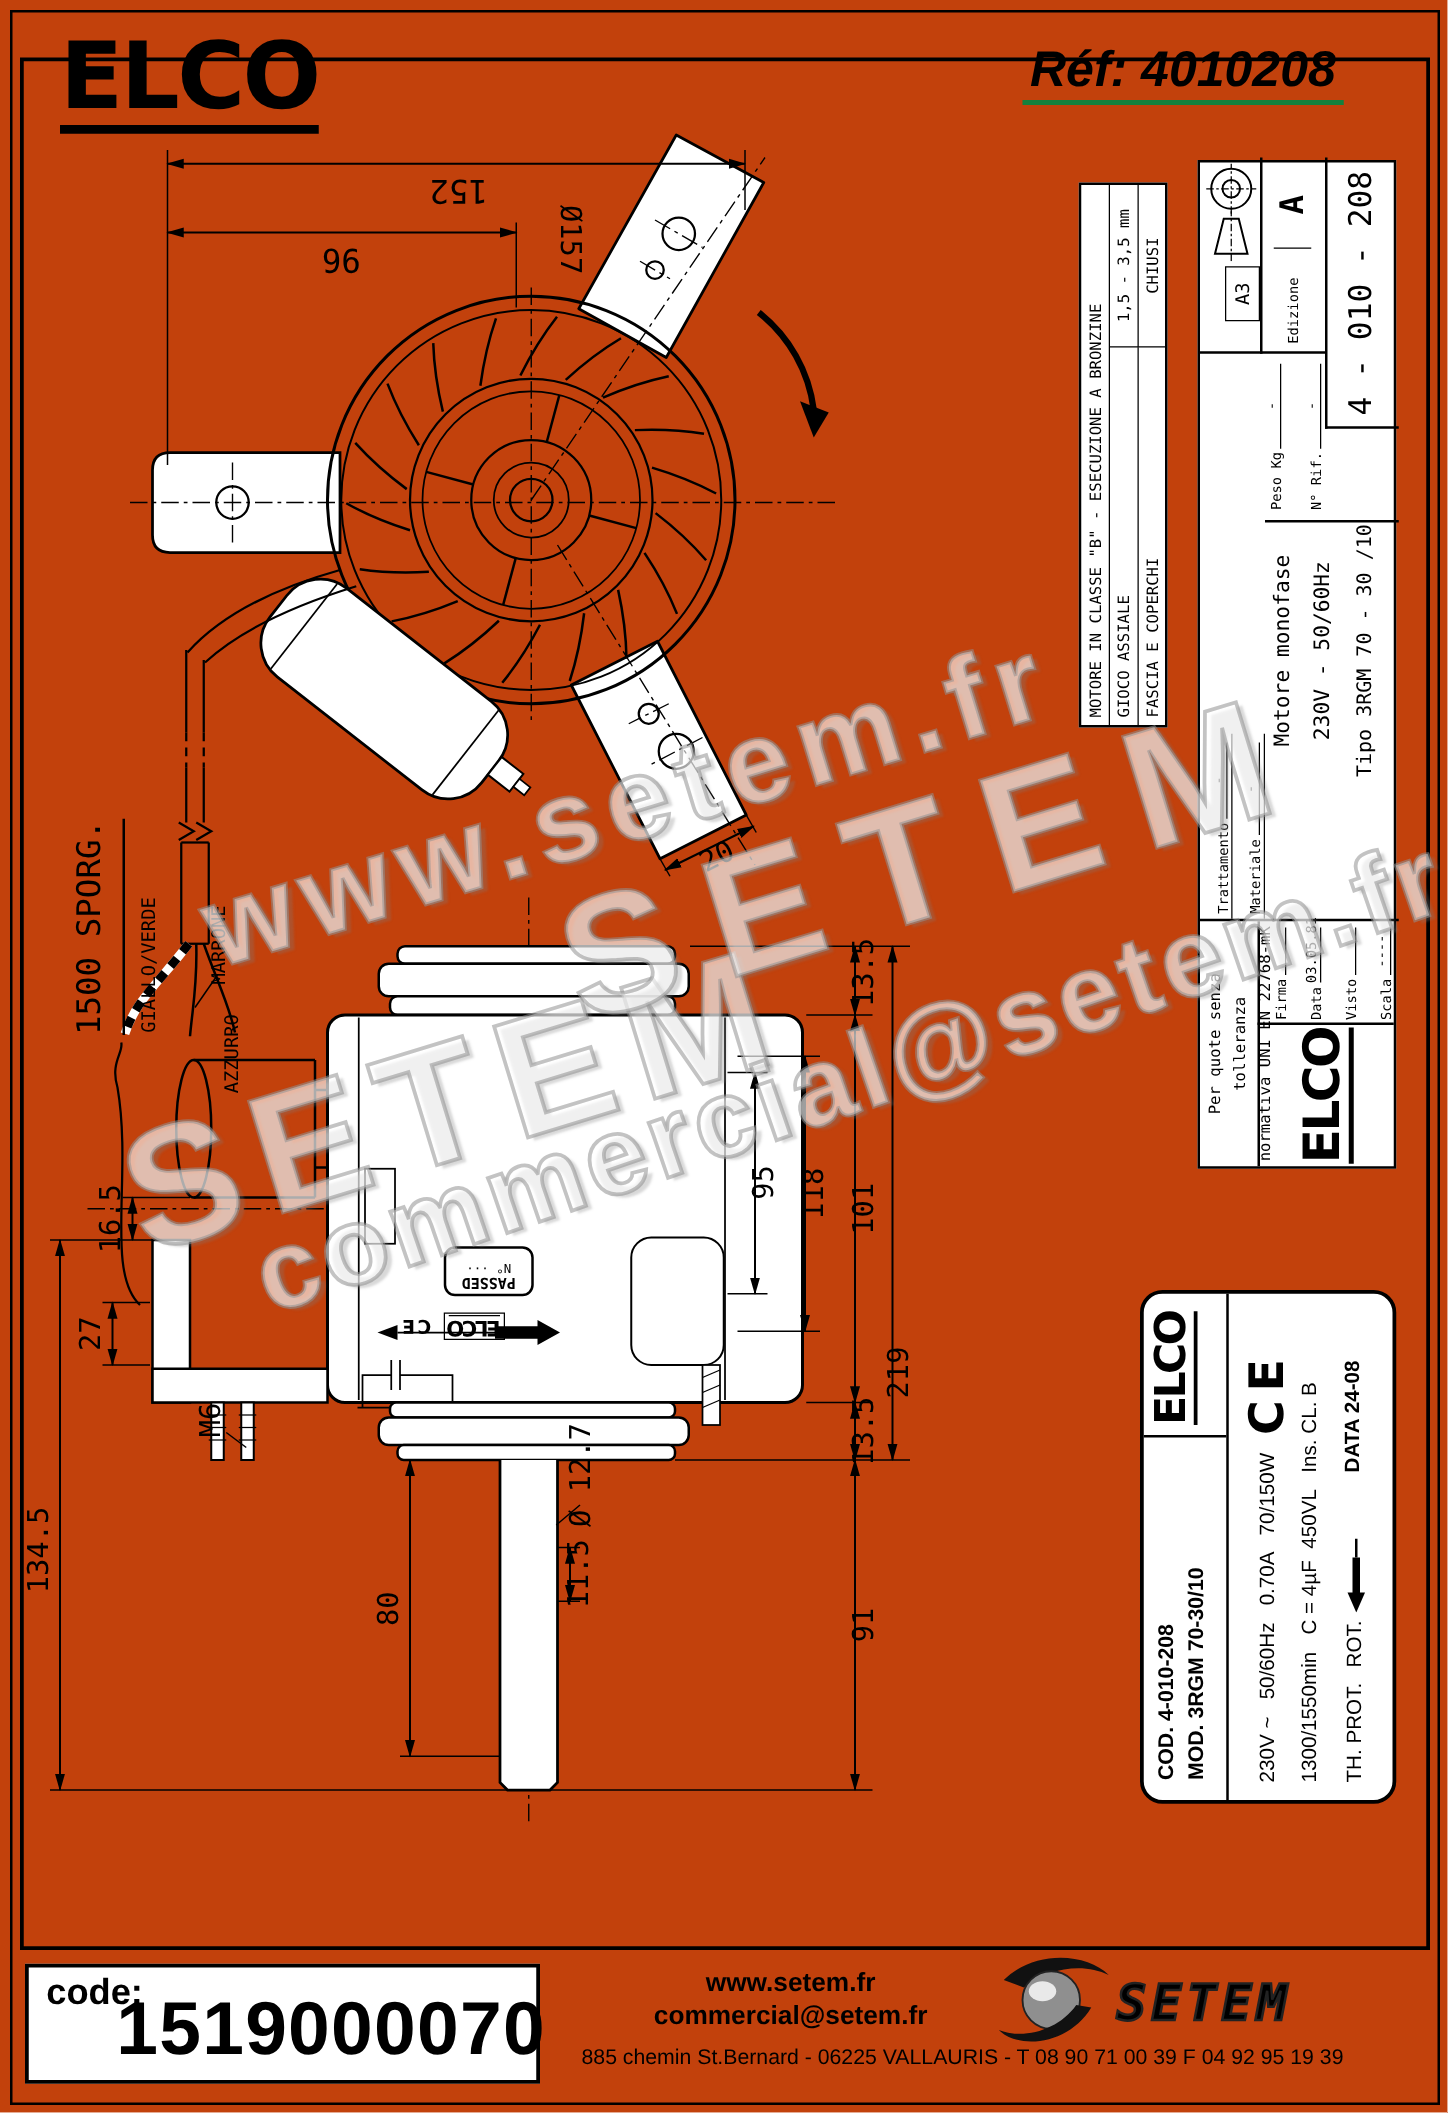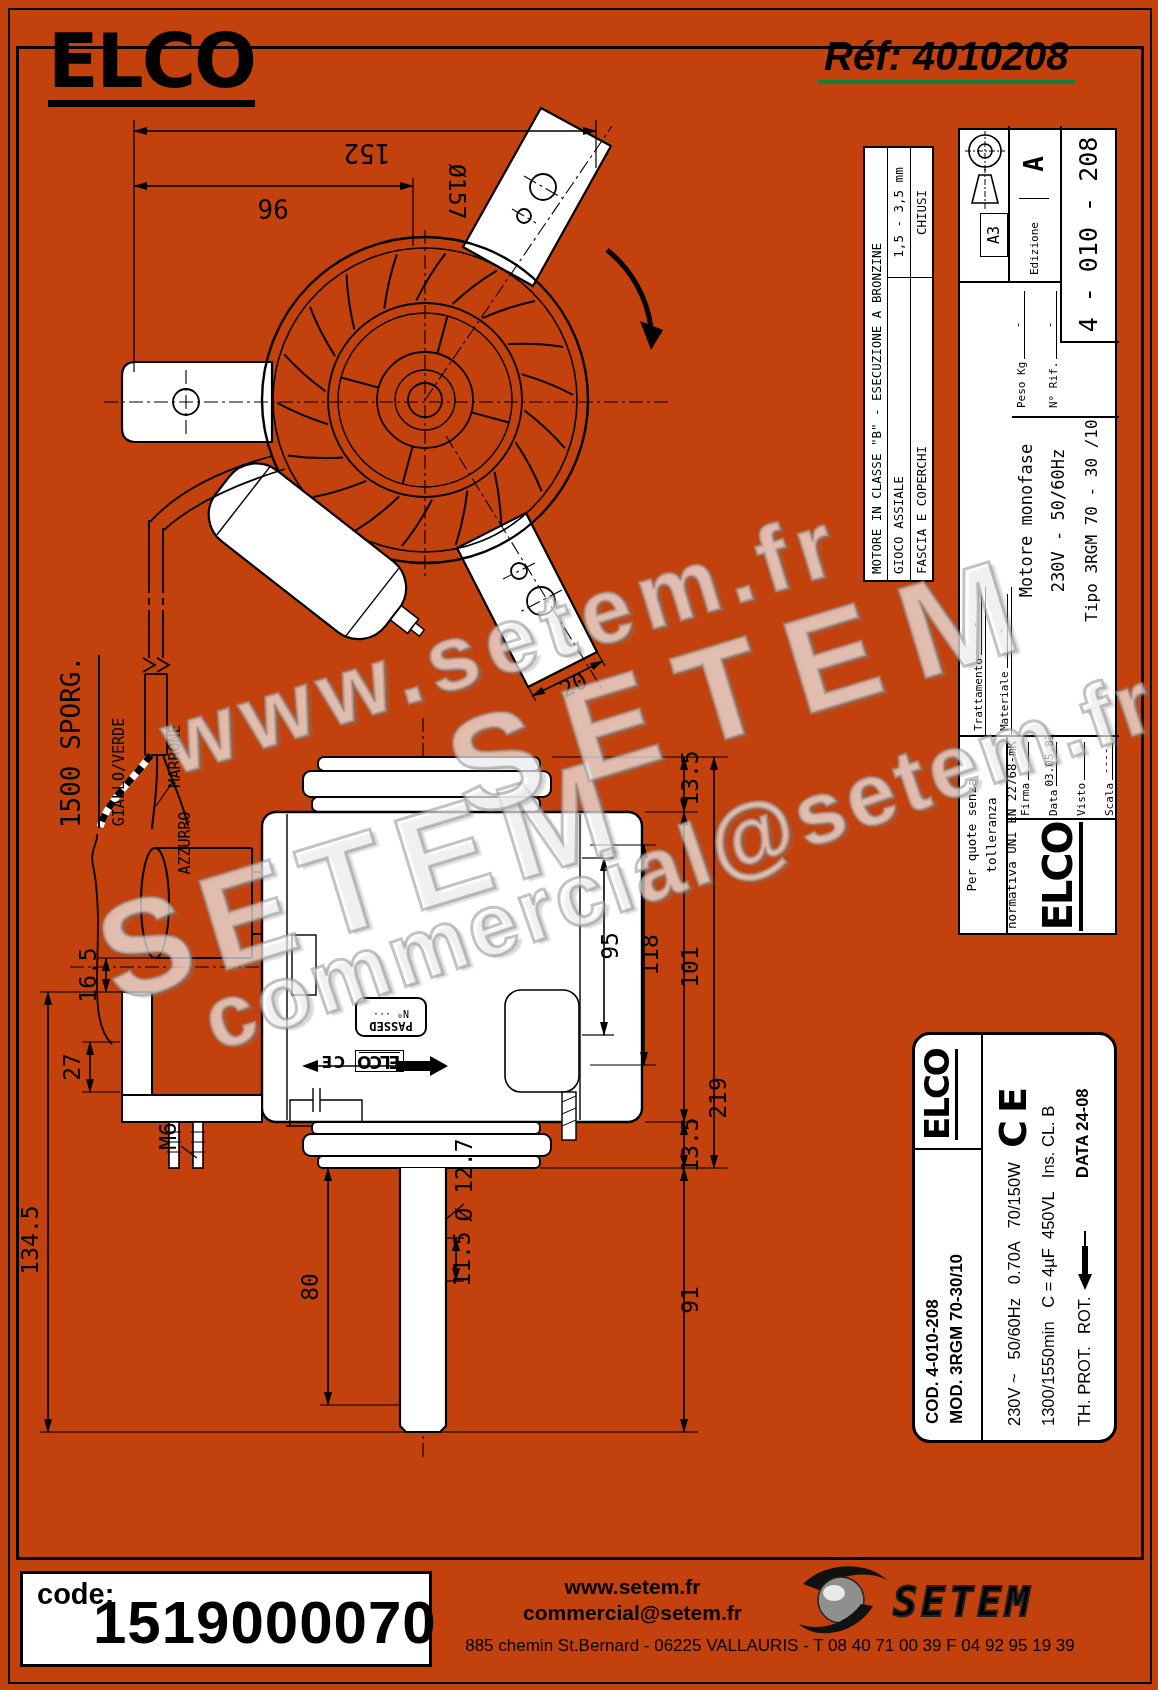--- a/index.html
+++ b/index.html
@@ -454,21 +454,21 @@
     <div class="abs" style="left:14px;top:4px;font-size:29px;font-weight:bold;font-family:'Liberation Sans',sans-serif;">code:</div>
     <div class="abs" style="left:70px;top:14px;width:330px;font-size:60px;font-weight:bold;text-align:center;
          font-family:'Liberation Sans',sans-serif;letter-spacing:1px;">1519000070</div>
   </div>
 
   <div class="abs footer-mid" style="left:500px;top:1574px;width:265px;z-index:4;">
     <div>www.setem.fr</div>
     <div>commercial@setem.fr</div>
   </div>
 
-  <div class="abs footer-addr" style="left:440px;top:1636px;width:660px;z-index:4;">885 chemin St.Bernard  -  06225 VALLAURIS  -  T 08 40 71 00 39   F 04 92 95 19 39</div>
+  <div class="abs footer-addr" style="left:440px;top:1636px;width:660px;z-index:4;">885 chemin St.Bernard  -  06225 VALLAURIS  -  T 08 90 71 00 39   F 04 92 95 19 39</div>
 
   <svg class="abs" style="left:793px;top:1562px;z-index:4;" width="255" height="72" viewBox="0 0 255 72">
     <path d="M 10 22 C 34 -2 76 0 94 18 C 74 8 46 12 26 28 Z" fill="#111"></path>
     <circle cx="48" cy="38" r="23" fill="#8f8f8f" stroke="#222" stroke-width="1.5"></circle>
     <ellipse cx="41" cy="31" rx="11" ry="8" fill="#e9e9e9"></ellipse>
     <path d="M 80 44 C 62 74 22 78 6 62 C 26 70 54 62 68 42 Z" fill="#111"></path>
     <text x="100" y="54" font-size="40" font-style="italic" font-weight="bold" letter-spacing="4" font-family="Liberation Sans, sans-serif" fill="#fff" stroke="#222" stroke-width="2">SETEM</text>
   </svg>
 
 </div>

